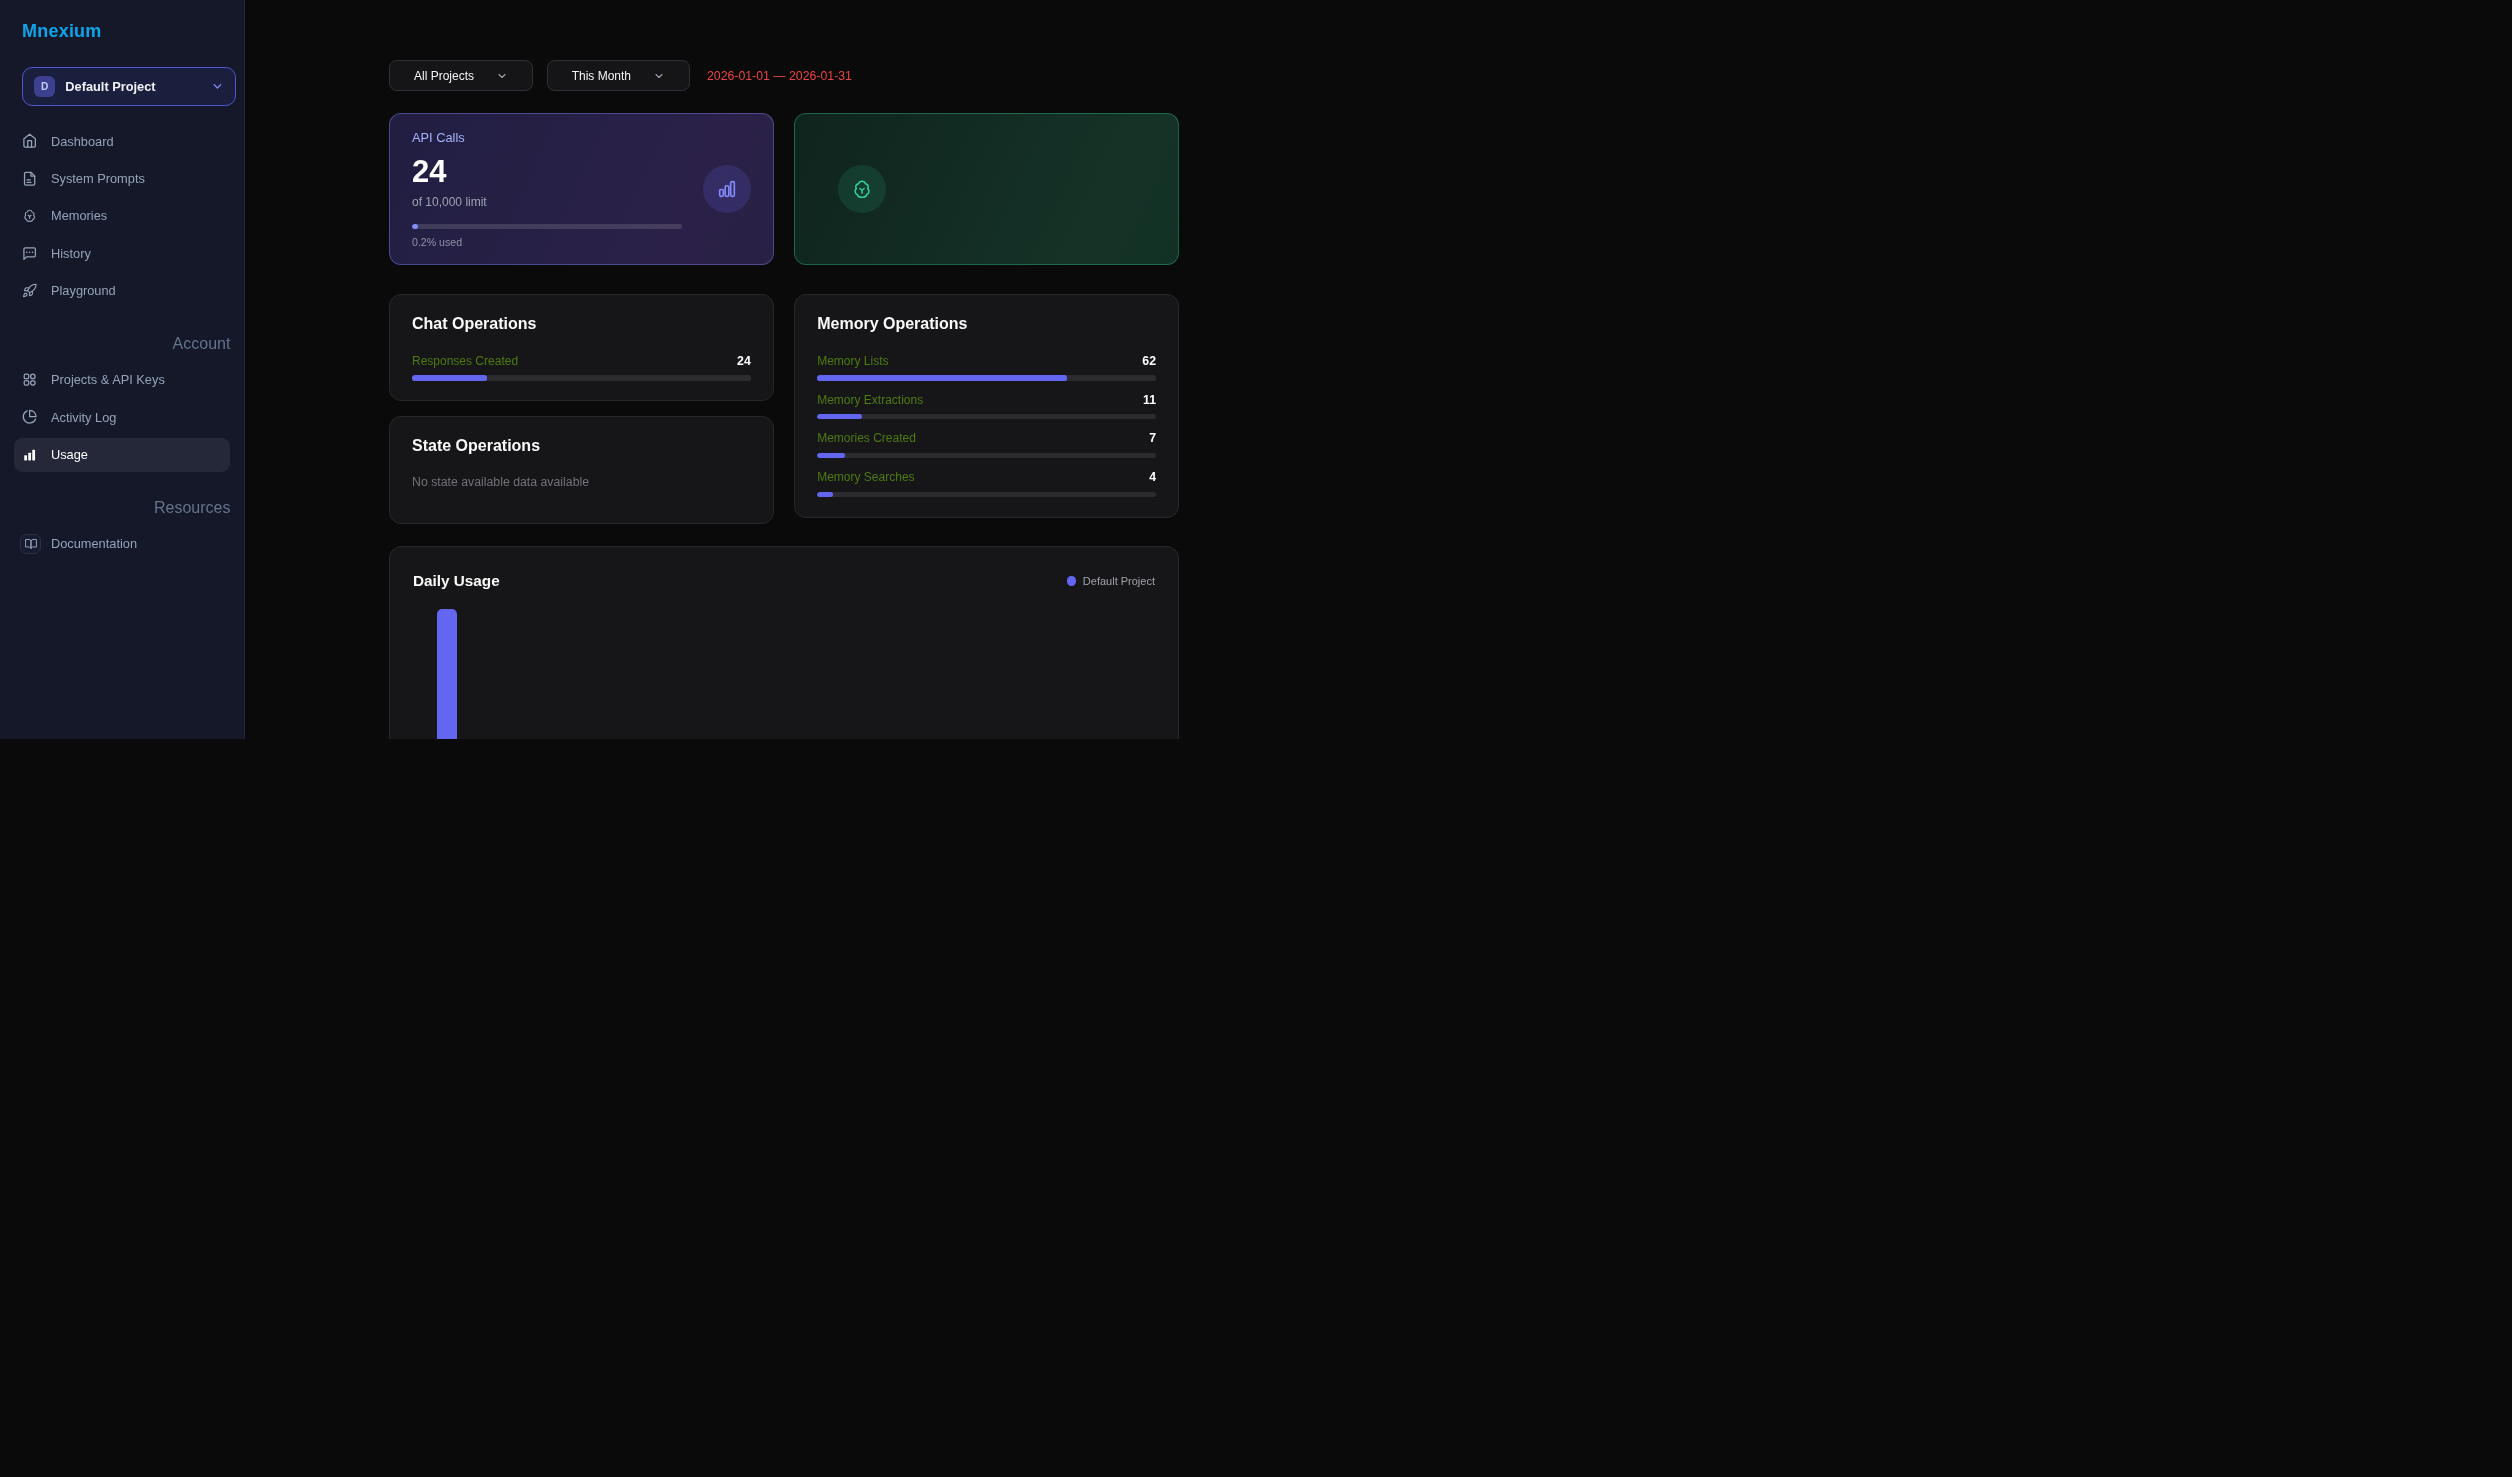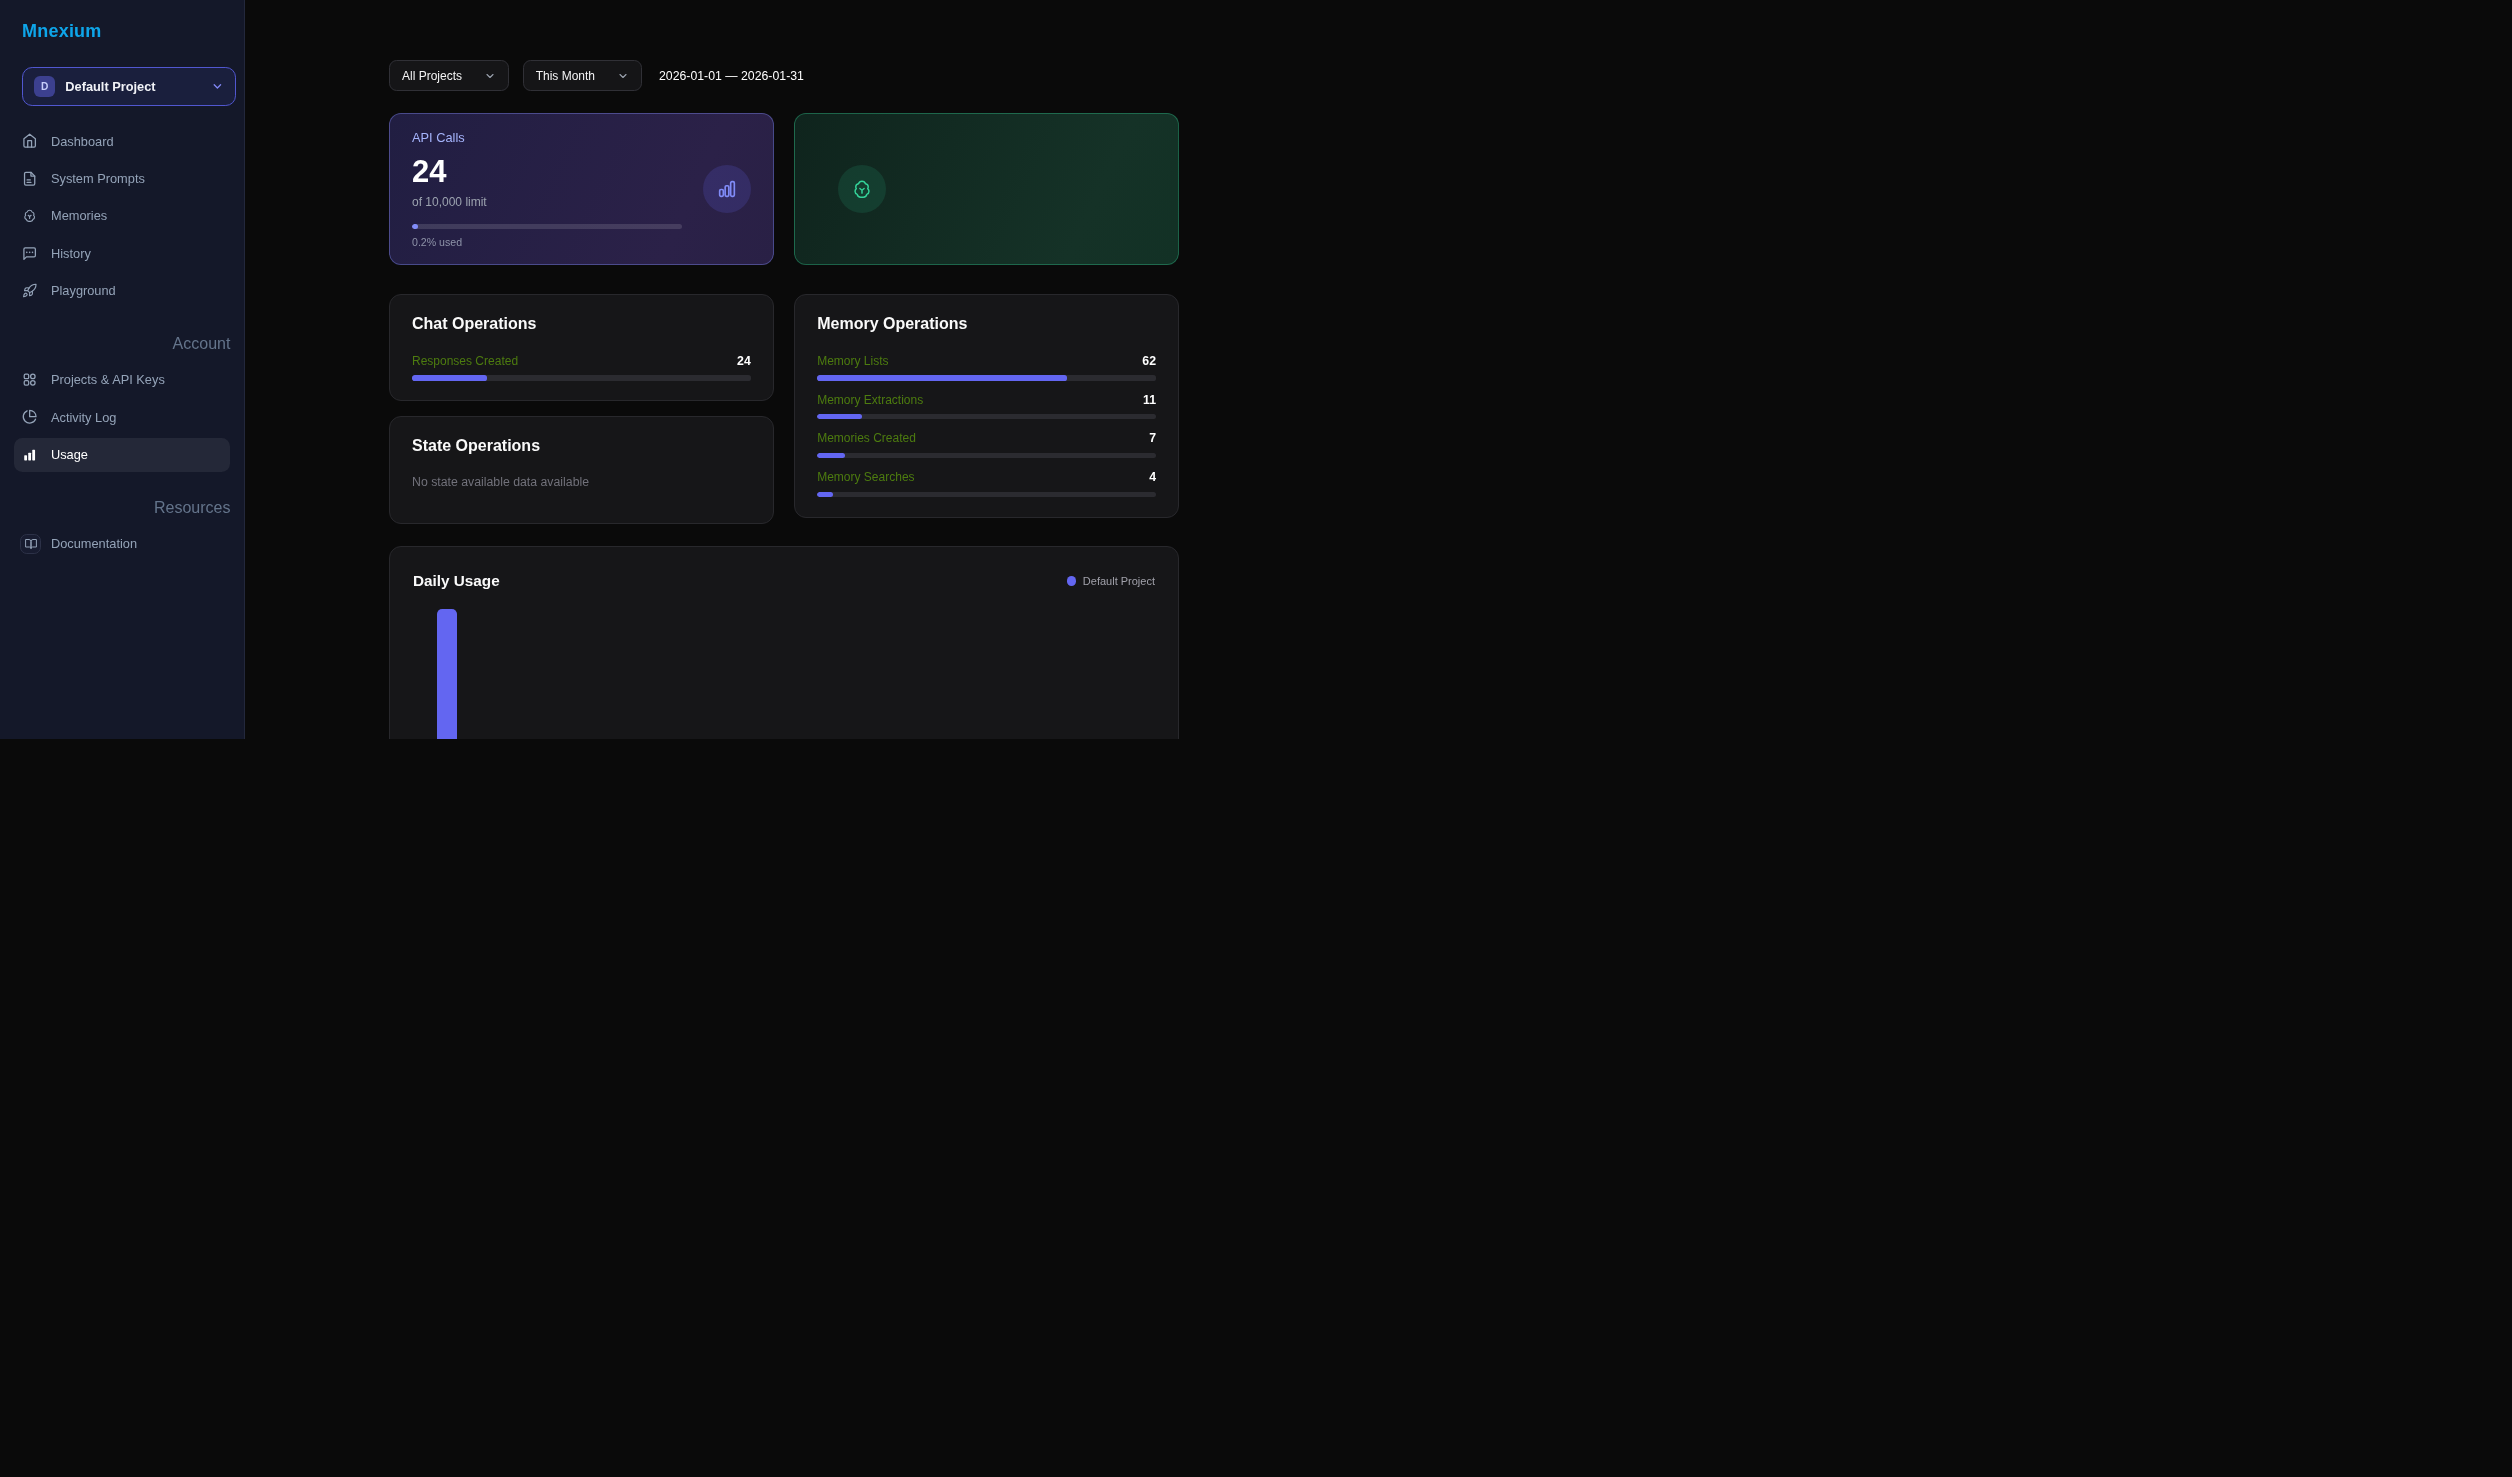--- a/index.html
+++ b/index.html
@@ -24,23 +24,23 @@
   .doc-item { padding-left:6.8px; }
   .doc-box { width:20.4px; height:20.4px; border:0.9px solid #2c3147; border-radius:6.8px; background:#181c30; display:flex; align-items:center; justify-content:center; flex:none; }
   .doc-box svg { width:12px; height:12px; }
   .doc-item .nlabel { margin-left:10.2px; }
 
   
   .main { flex:1; position:relative; }
   .content { position:absolute; left:144px; top:60px; width:790px; }
 
   .filter-row { display:flex; align-items:center; }
-  .select { height:31px; background:#151517; border:0.9px solid #303036; border-radius:7.7px; display:flex; align-items:center; padding:0 12px; color:#f4f4f5; font-size:12px; font-weight:500; cursor:pointer; margin-right:13.6px; }
+  .select { height:31px; background:#151517; border:0.9px solid #303036; border-radius:7.7px; display:flex; align-items:center; padding:0 24px; color:#f4f4f5; font-size:12px; font-weight:500; cursor:pointer; margin-right:13.6px; }
   .select .chev { margin-left:22px; color:#9ca3af; display:flex; }
-  .date-range { margin-left:3.4px; color:#ffffff; font-size:12.3px; }
+  .date-range { margin-left:3.4px; color:#ef4444; font-size:12.3px; }
 
   
   .summary-row { display:grid; grid-template-columns:1fr 1fr; gap:20.4px; margin-top:22px; }
   .scard { height:152px; border-radius:12px; padding:20.4px 22px; display:flex; align-items:center; }
   .scard.purple { background:linear-gradient(115deg,#211e42,#2b2148 75%,#292045); border:0.9px solid rgba(129,140,248,.4); }
   .scard.green  { background:linear-gradient(115deg,#0f241d,#153227 75%,#123125); border:0.9px solid rgba(52,211,153,.35); }
   .sc-left { flex:1; min-width:0; }
   .sc-title { font-size:12.8px; font-weight:500; margin-bottom:11px; }
   .purple .sc-title { color:#a5b4fc; }
   .green  .sc-title { color:#34d399; }

